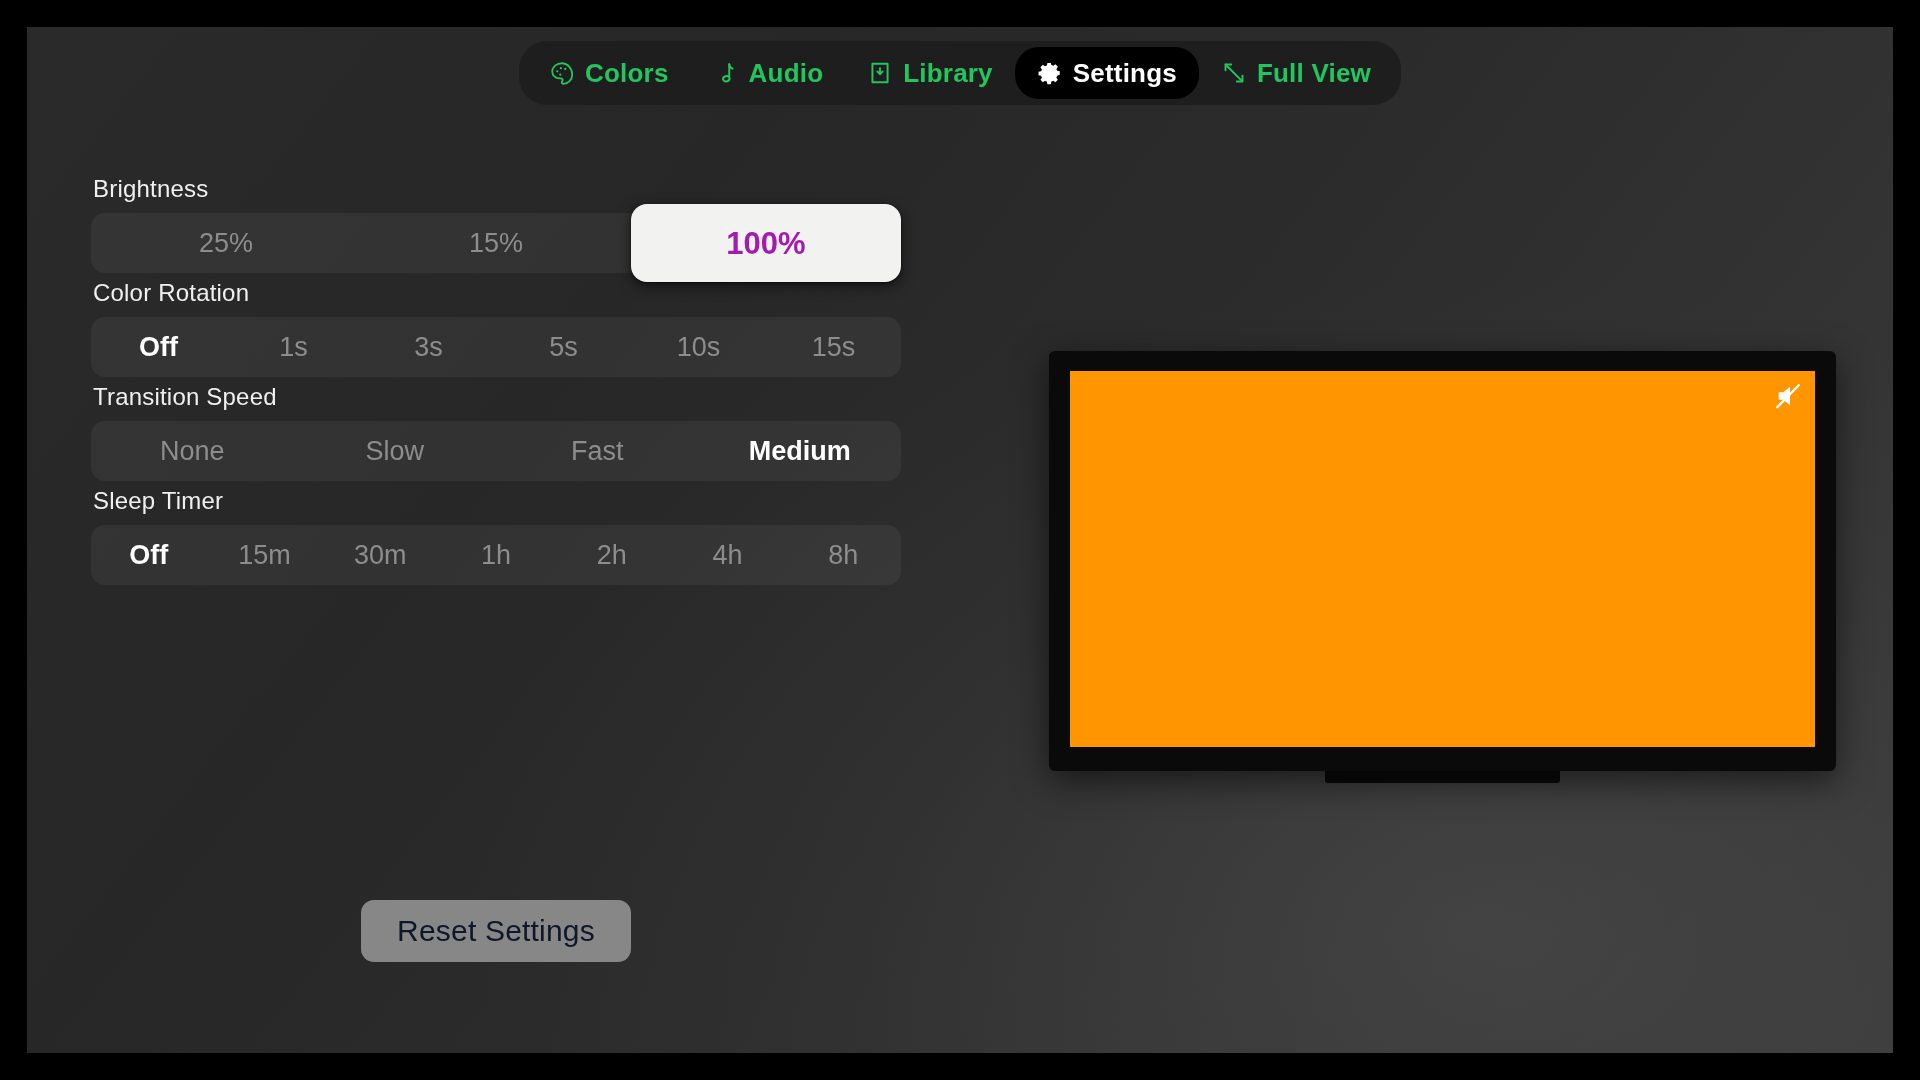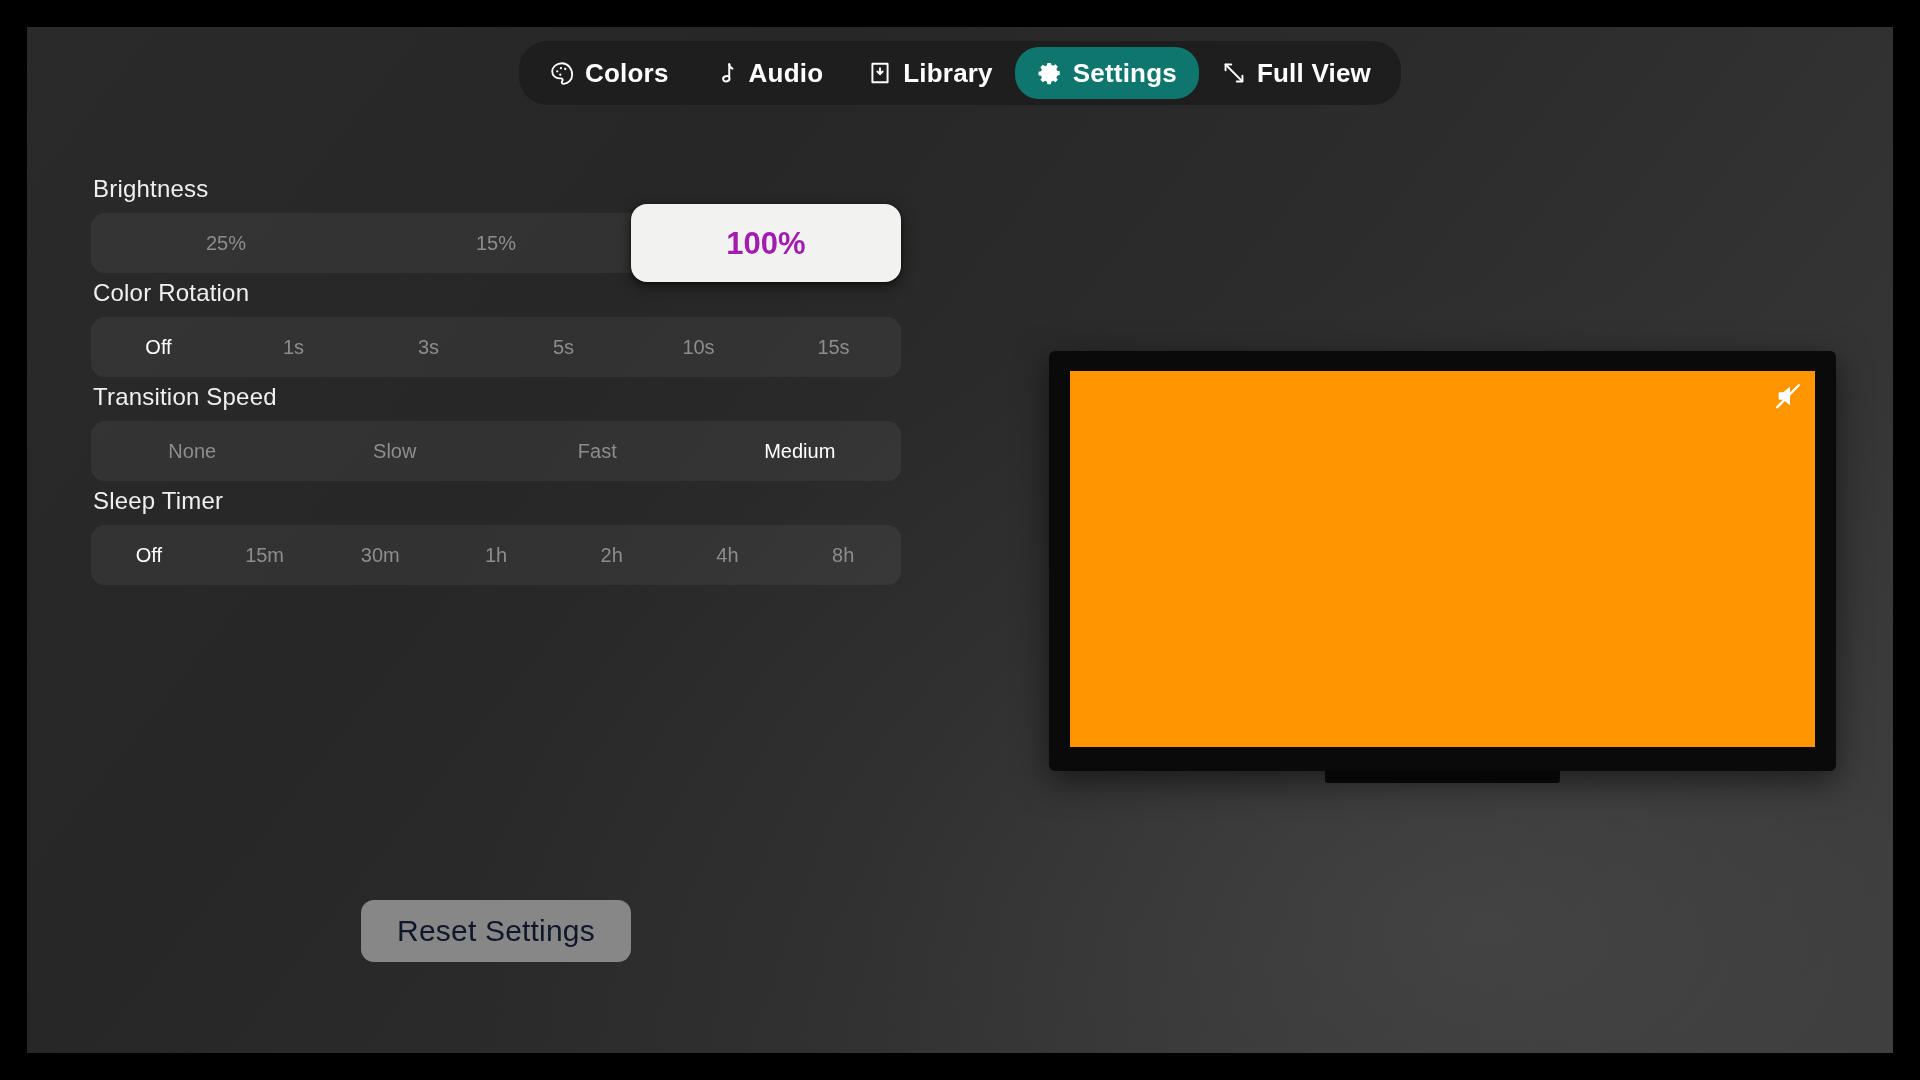--- a/index.html
+++ b/index.html
@@ -45,30 +45,30 @@
     height: 52px;
     box-sizing: content-box;
   }
   .nav-item {
     display: flex;
     align-items: center;
     gap: 10px;
     height: 52px;
     padding: 0 22px;
     border-radius: 24px;
-    color: #ffffff;
+    color: #22c55e;
     font-size: 26px;
     font-weight: 600;
     letter-spacing: 0.2px;
     cursor: pointer;
     white-space: nowrap;
     user-select: none;
   }
   .nav-item.active {
-    background: #0f766e;
+    background: #000000;
     color: #ffffff;
   }
   .nav-item .nav-label { line-height: 1; }
   .nav-icon {
     display: flex;
     align-items: center;
     justify-content: center;
     width: 26px;
     height: 26px;
     flex: 0 0 26px;
@@ -102,31 +102,31 @@
     border-radius: 14px;
     height: 60px;
     overflow: visible;
   }
   .seg {
     flex: 1 1 0;
     display: flex;
     align-items: center;
     justify-content: center;
     color: #8d8d8d;
-    font-size: 20px;
+    font-size: 27px;
     font-weight: 400;
     cursor: pointer;
     user-select: none;
     border-radius: 14px;
     position: relative;
     line-height: 1;
   }
   .seg.selected {
     color: #ffffff;
-    font-weight: 400;
+    font-weight: 700;
   }
   
   .seg.pill {
     background: #f2f2f0;
     color: #a21caf;
     font-weight: 700;
     font-size: 31px;
     border-radius: 16px;
     box-shadow: 0 4px 14px rgba(0,0,0,0.55), 0 1px 3px rgba(0,0,0,0.5);
     margin: -9px 0;

